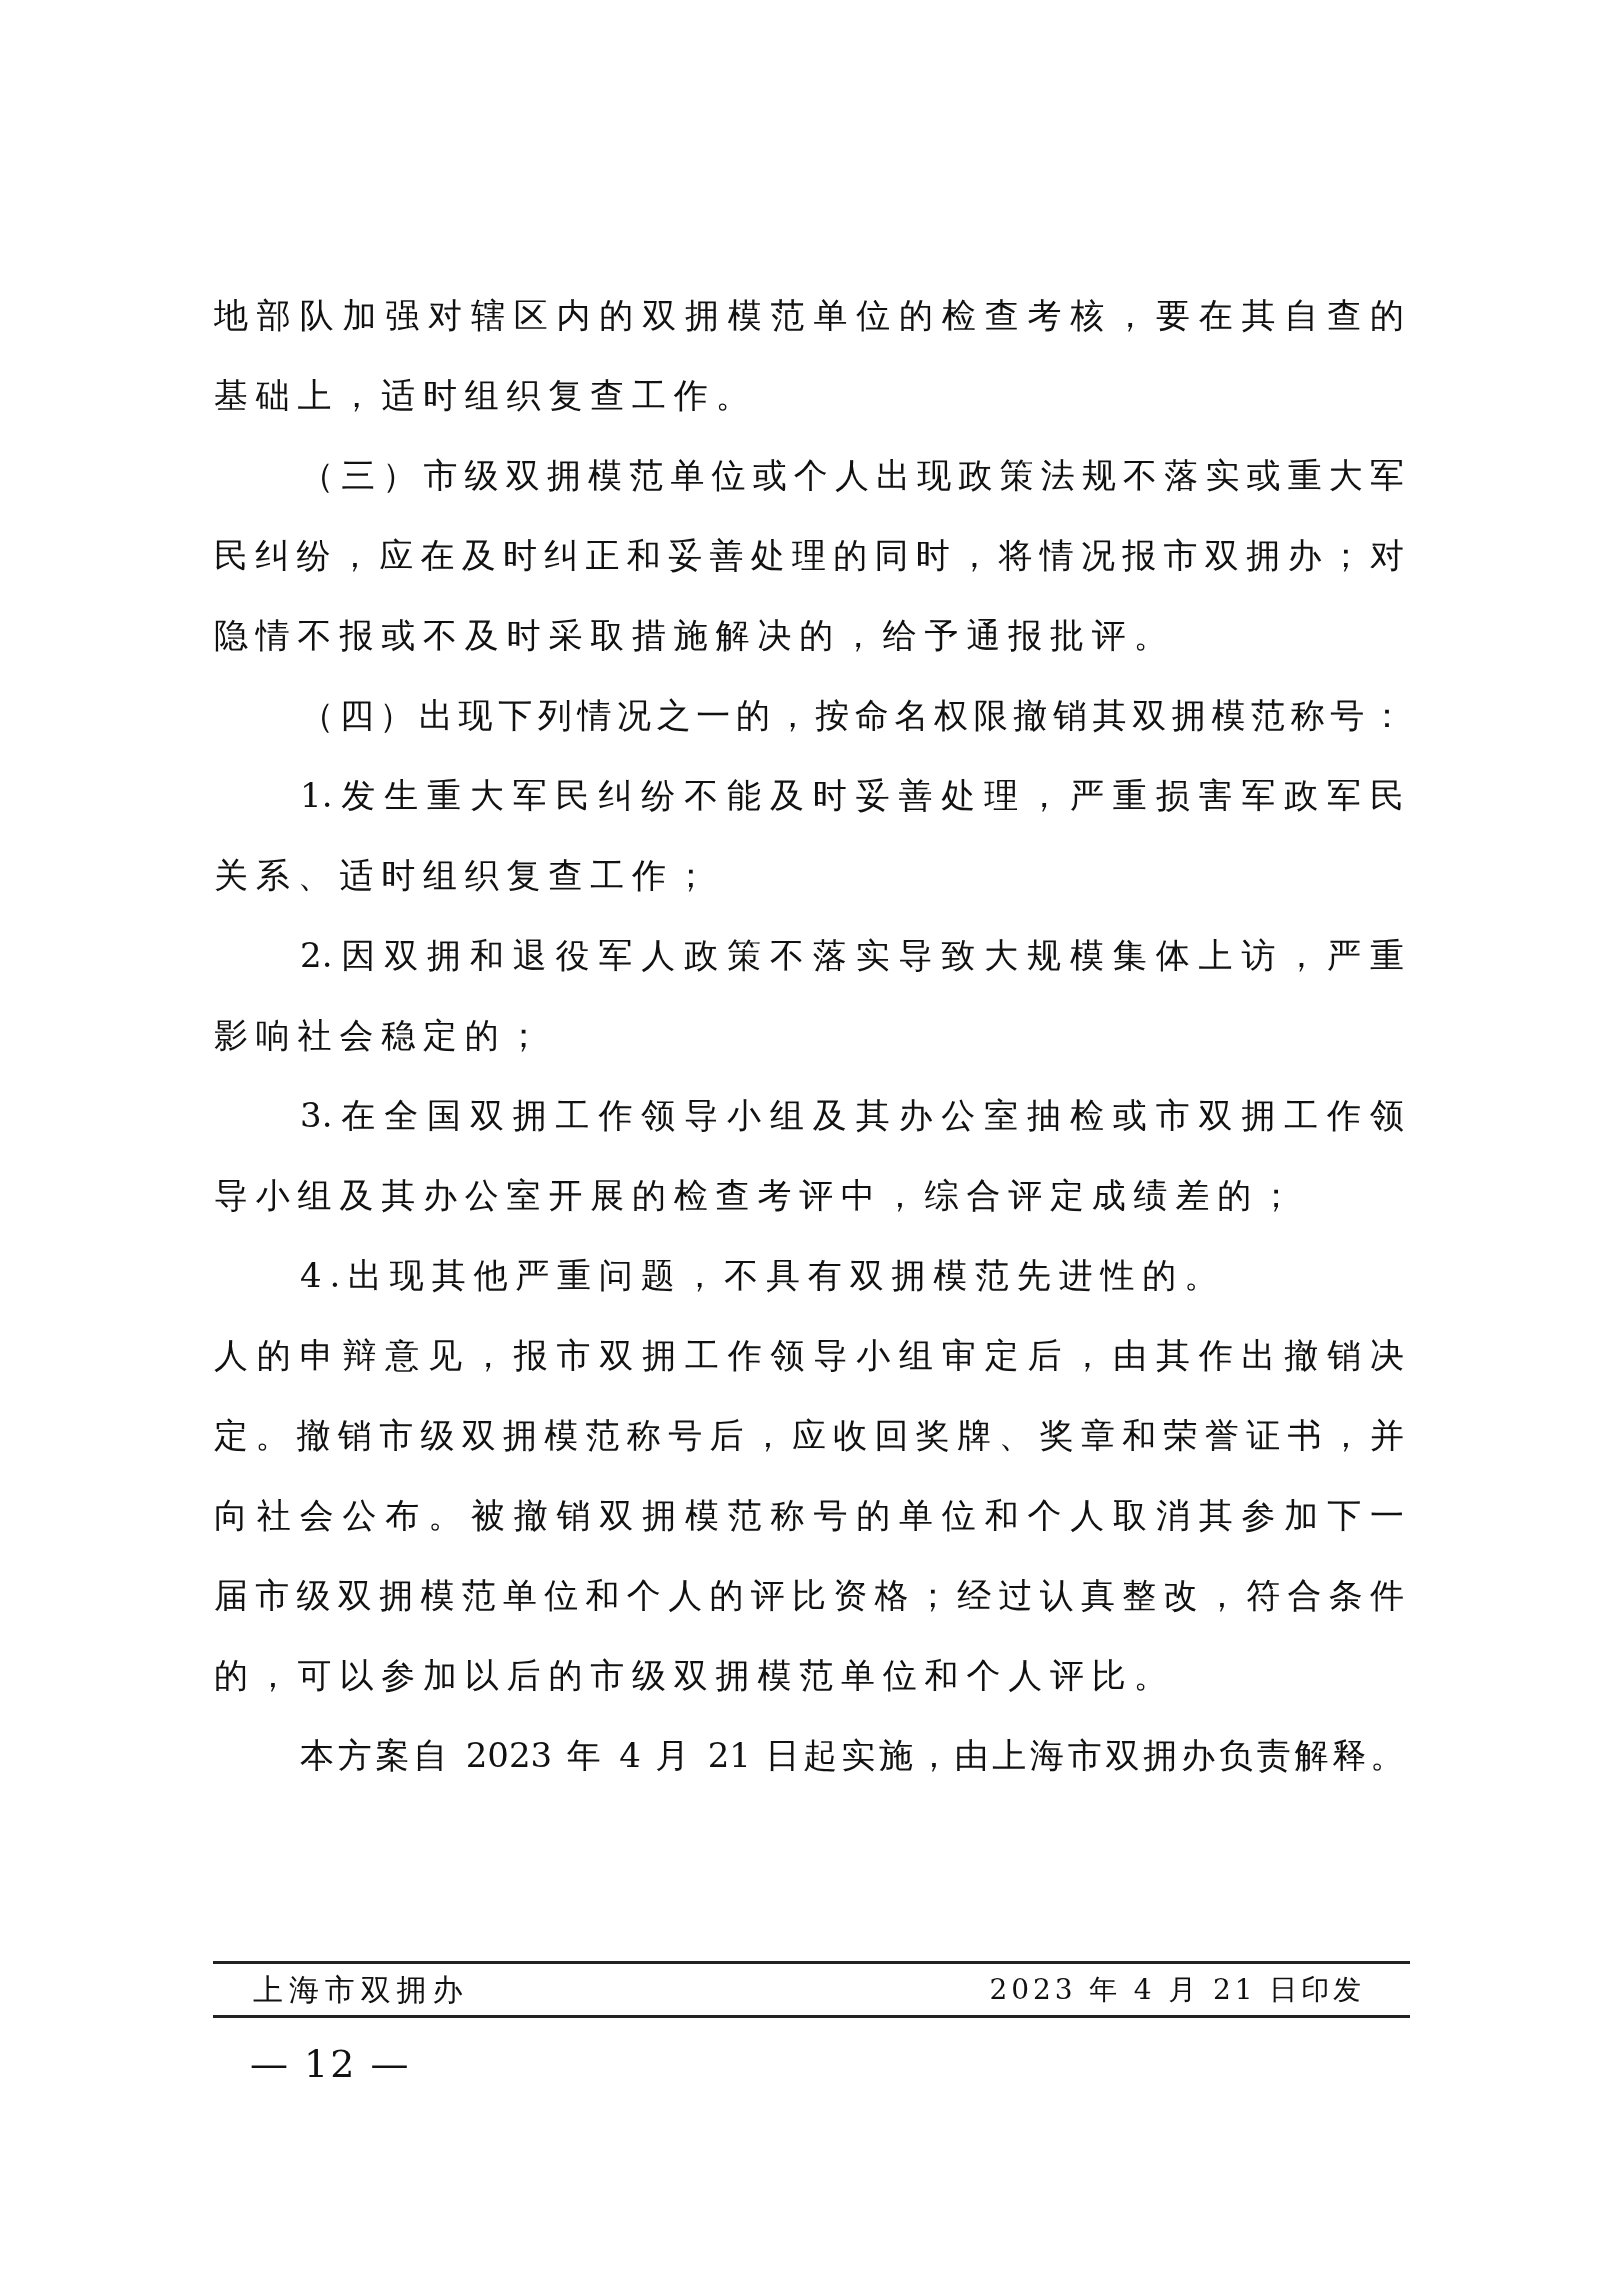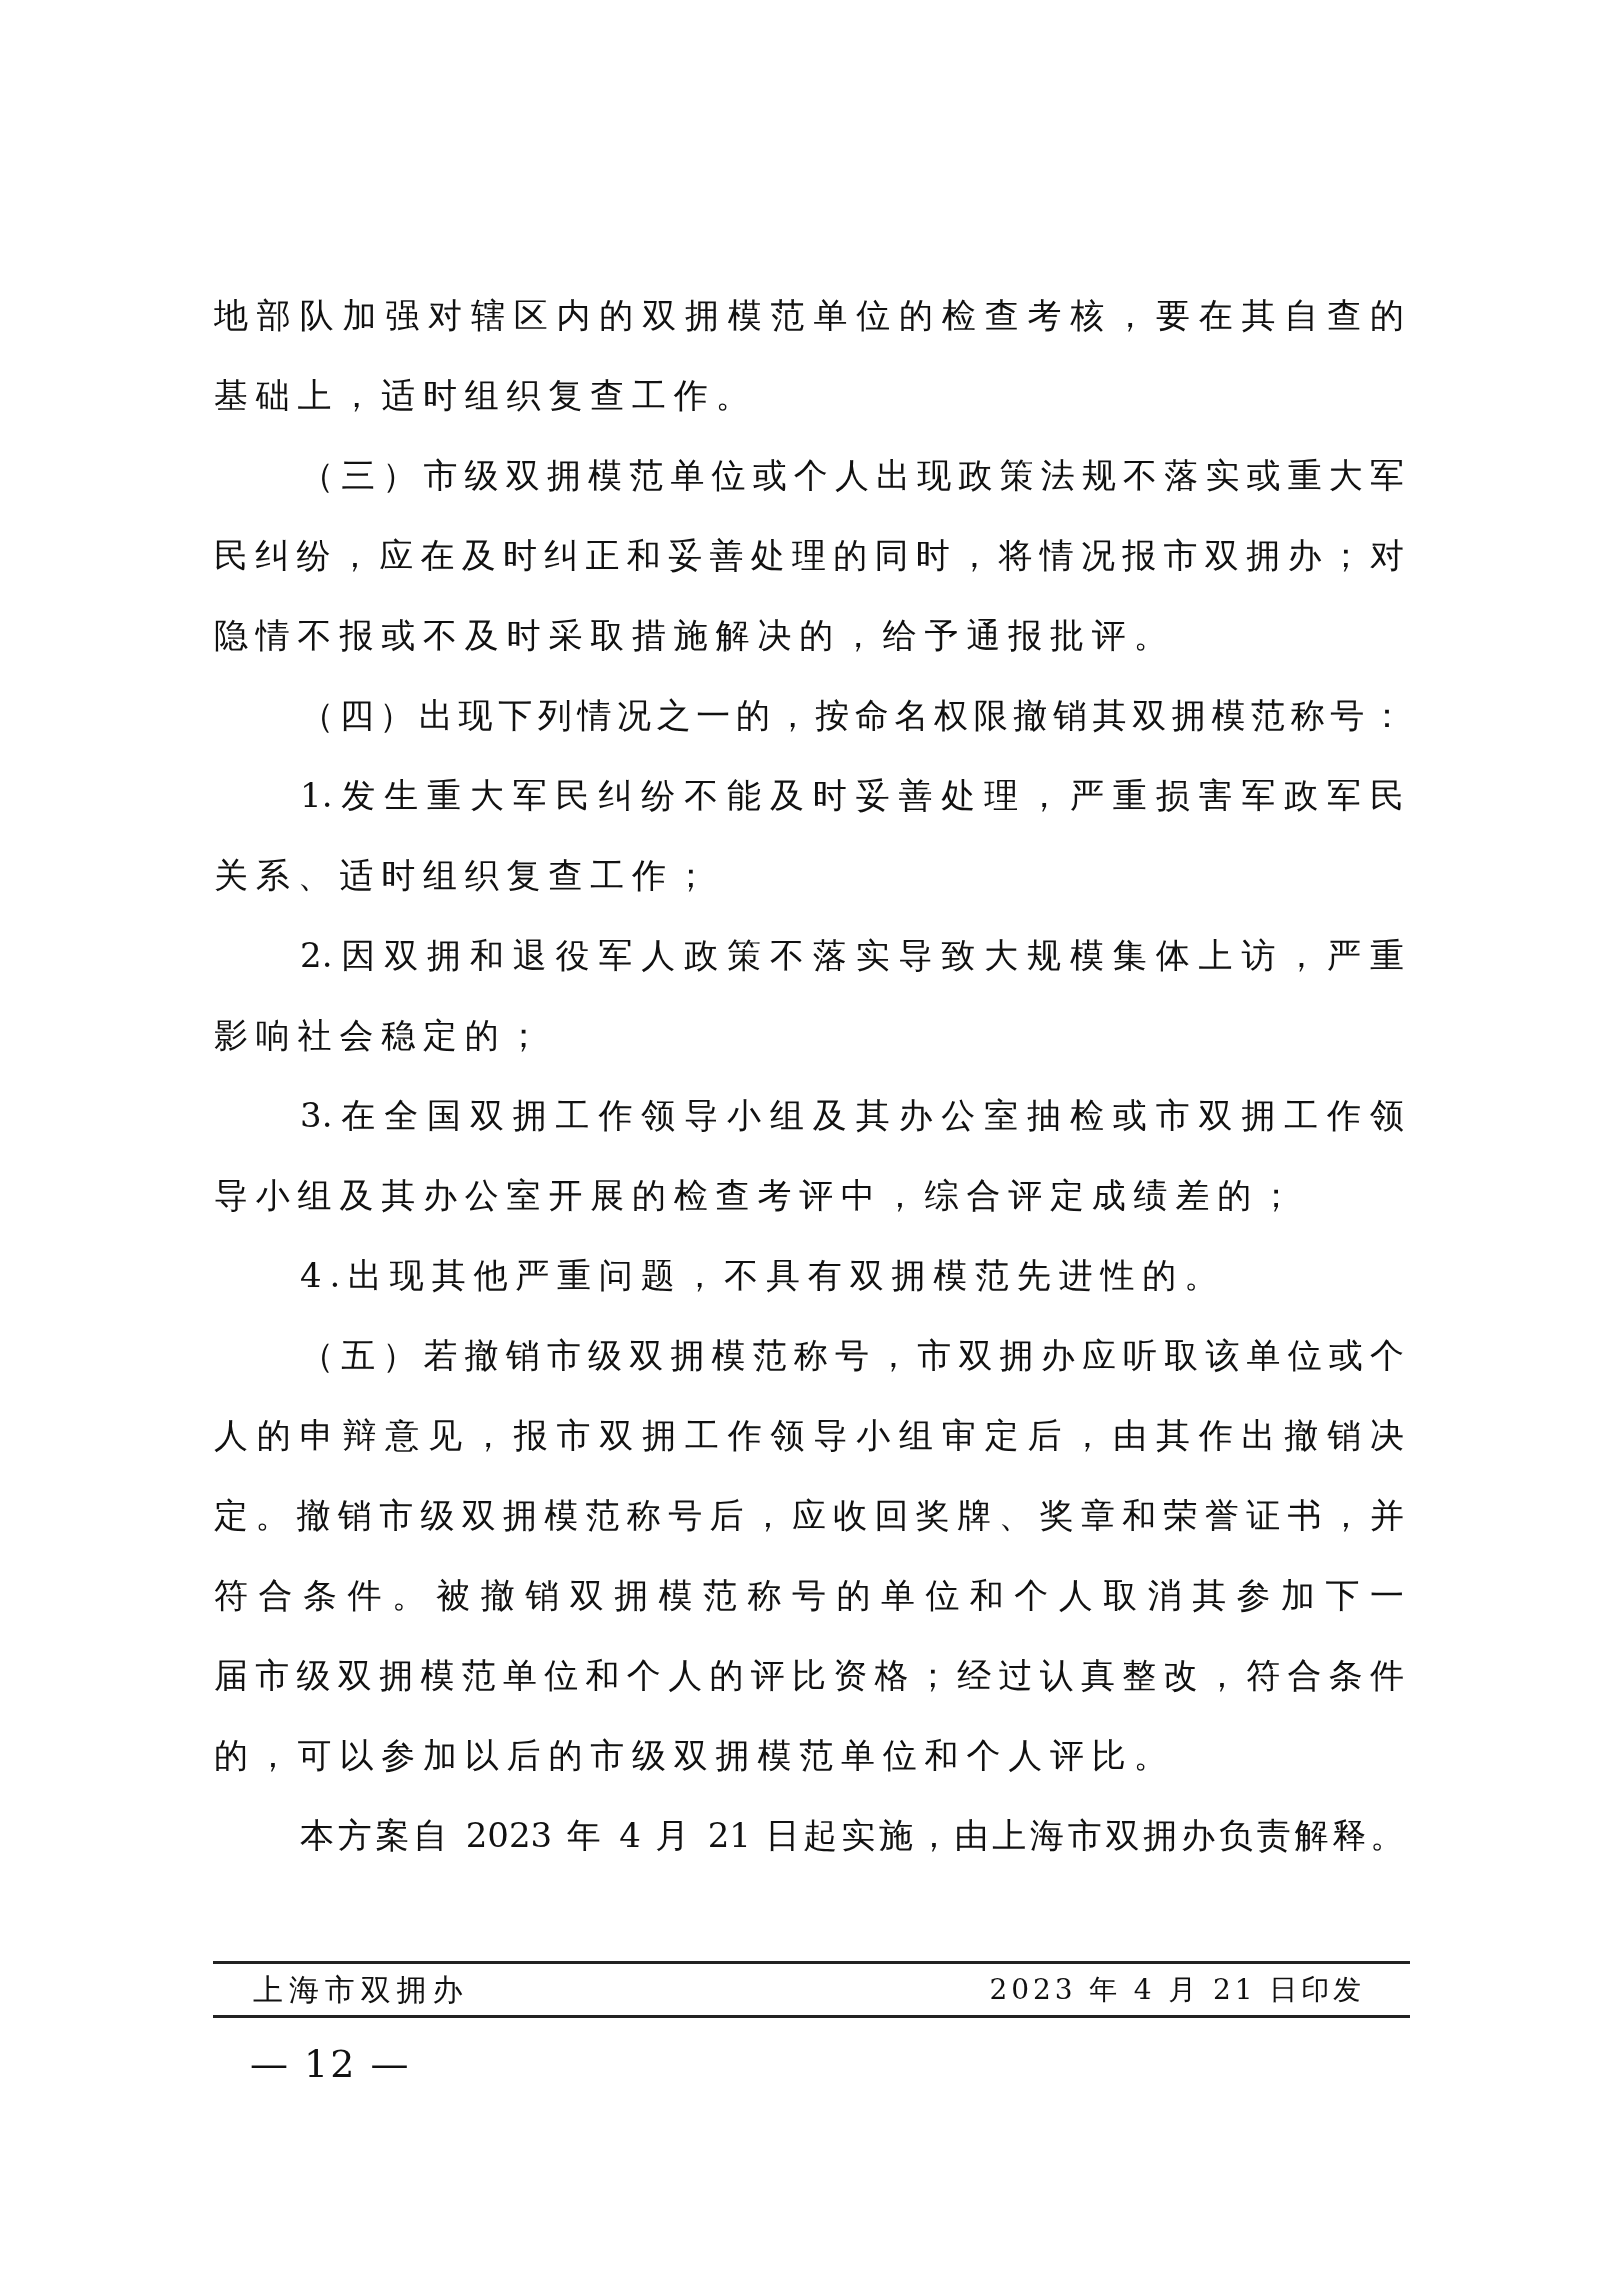--- a/index.html
+++ b/index.html
@@ -32,24 +32,23 @@
     <div class="line">民纠纷，应在及时纠正和妥善处理的同时，将情况报市双拥办；对</div>
     <div class="line last">隐情不报或不及时采取措施解决的，给予通报批评。</div>
     <div class="line indent">（四）出现下列情况之一的，按命名权限撤销其双拥模范称号：</div>
     <div class="line indent">1.发生重大军民纠纷不能及时妥善处理，严重损害军政军民</div>
     <div class="line last">关系、适时组织复查工作；</div>
     <div class="line indent">2.因双拥和退役军人政策不落实导致大规模集体上访，严重</div>
     <div class="line last">影响社会稳定的；</div>
     <div class="line indent">3.在全国双拥工作领导小组及其办公室抽检或市双拥工作领</div>
     <div class="line last">导小组及其办公室开展的检查考评中，综合评定成绩差的；</div>
     <div class="line indent last">4.出现其他严重问题，不具有双拥模范先进性的。</div>
-    <div class="line indent">（五）若撤销市级双拥模范称号，市双拥办应听取该单位或个</div>
     <div class="line">人的申辩意见，报市双拥工作领导小组审定后，由其作出撤销决</div>
     <div class="line">定。撤销市级双拥模范称号后，应收回奖牌、奖章和荣誉证书，并</div>
-    <div class="line">符合条件。被撤销双拥模范称号的单位和个人取消其参加下一</div>
+    <div class="line">向社会公布。被撤销双拥模范称号的单位和个人取消其参加下一</div>
     <div class="line">届市级双拥模范单位和个人的评比资格；经过认真整改，符合条件</div>
     <div class="line last">的，可以参加以后的市级双拥模范单位和个人评比。</div>
     <div class="line indent">本方案自 2023 年 4 月 21 日起实施，由上海市双拥办负责解释。</div>
   </div>
 
   <div class="rule top"></div>
   <div class="imprint-left">上海市双拥办</div>
   <div class="imprint-right">2023 年 4 月 21 日印发</div>
   <div class="rule bottom"></div>
 

